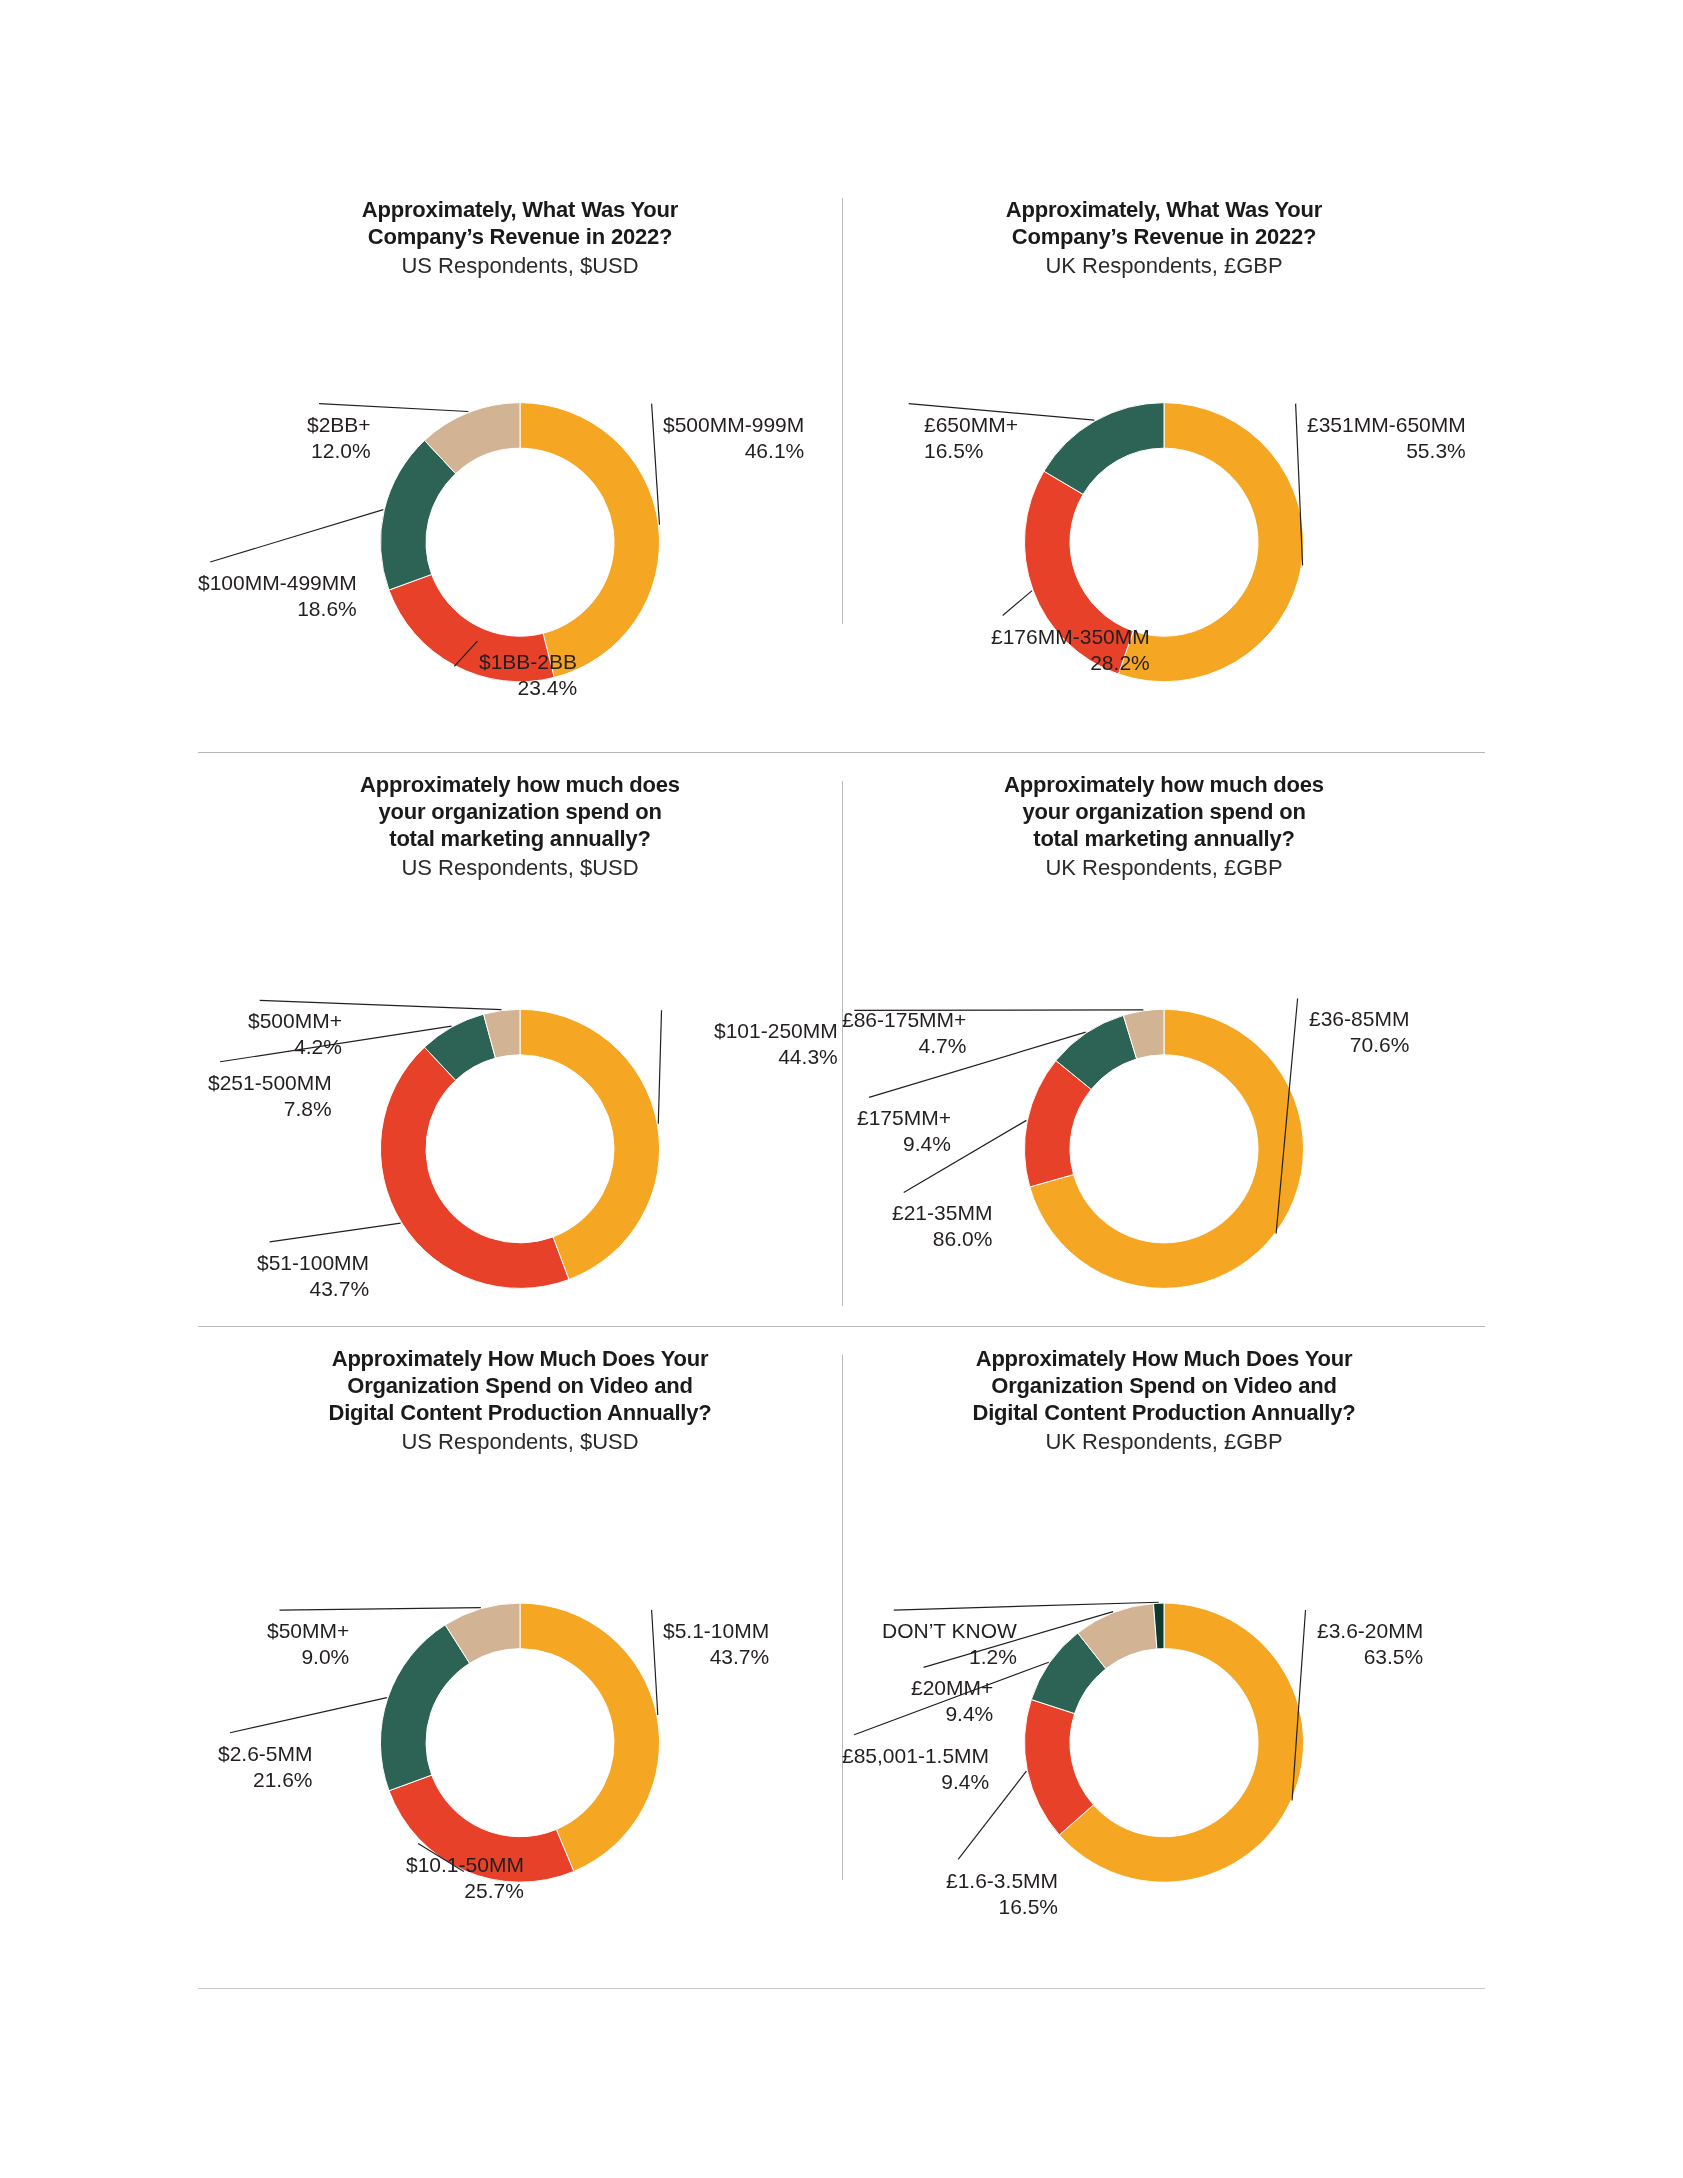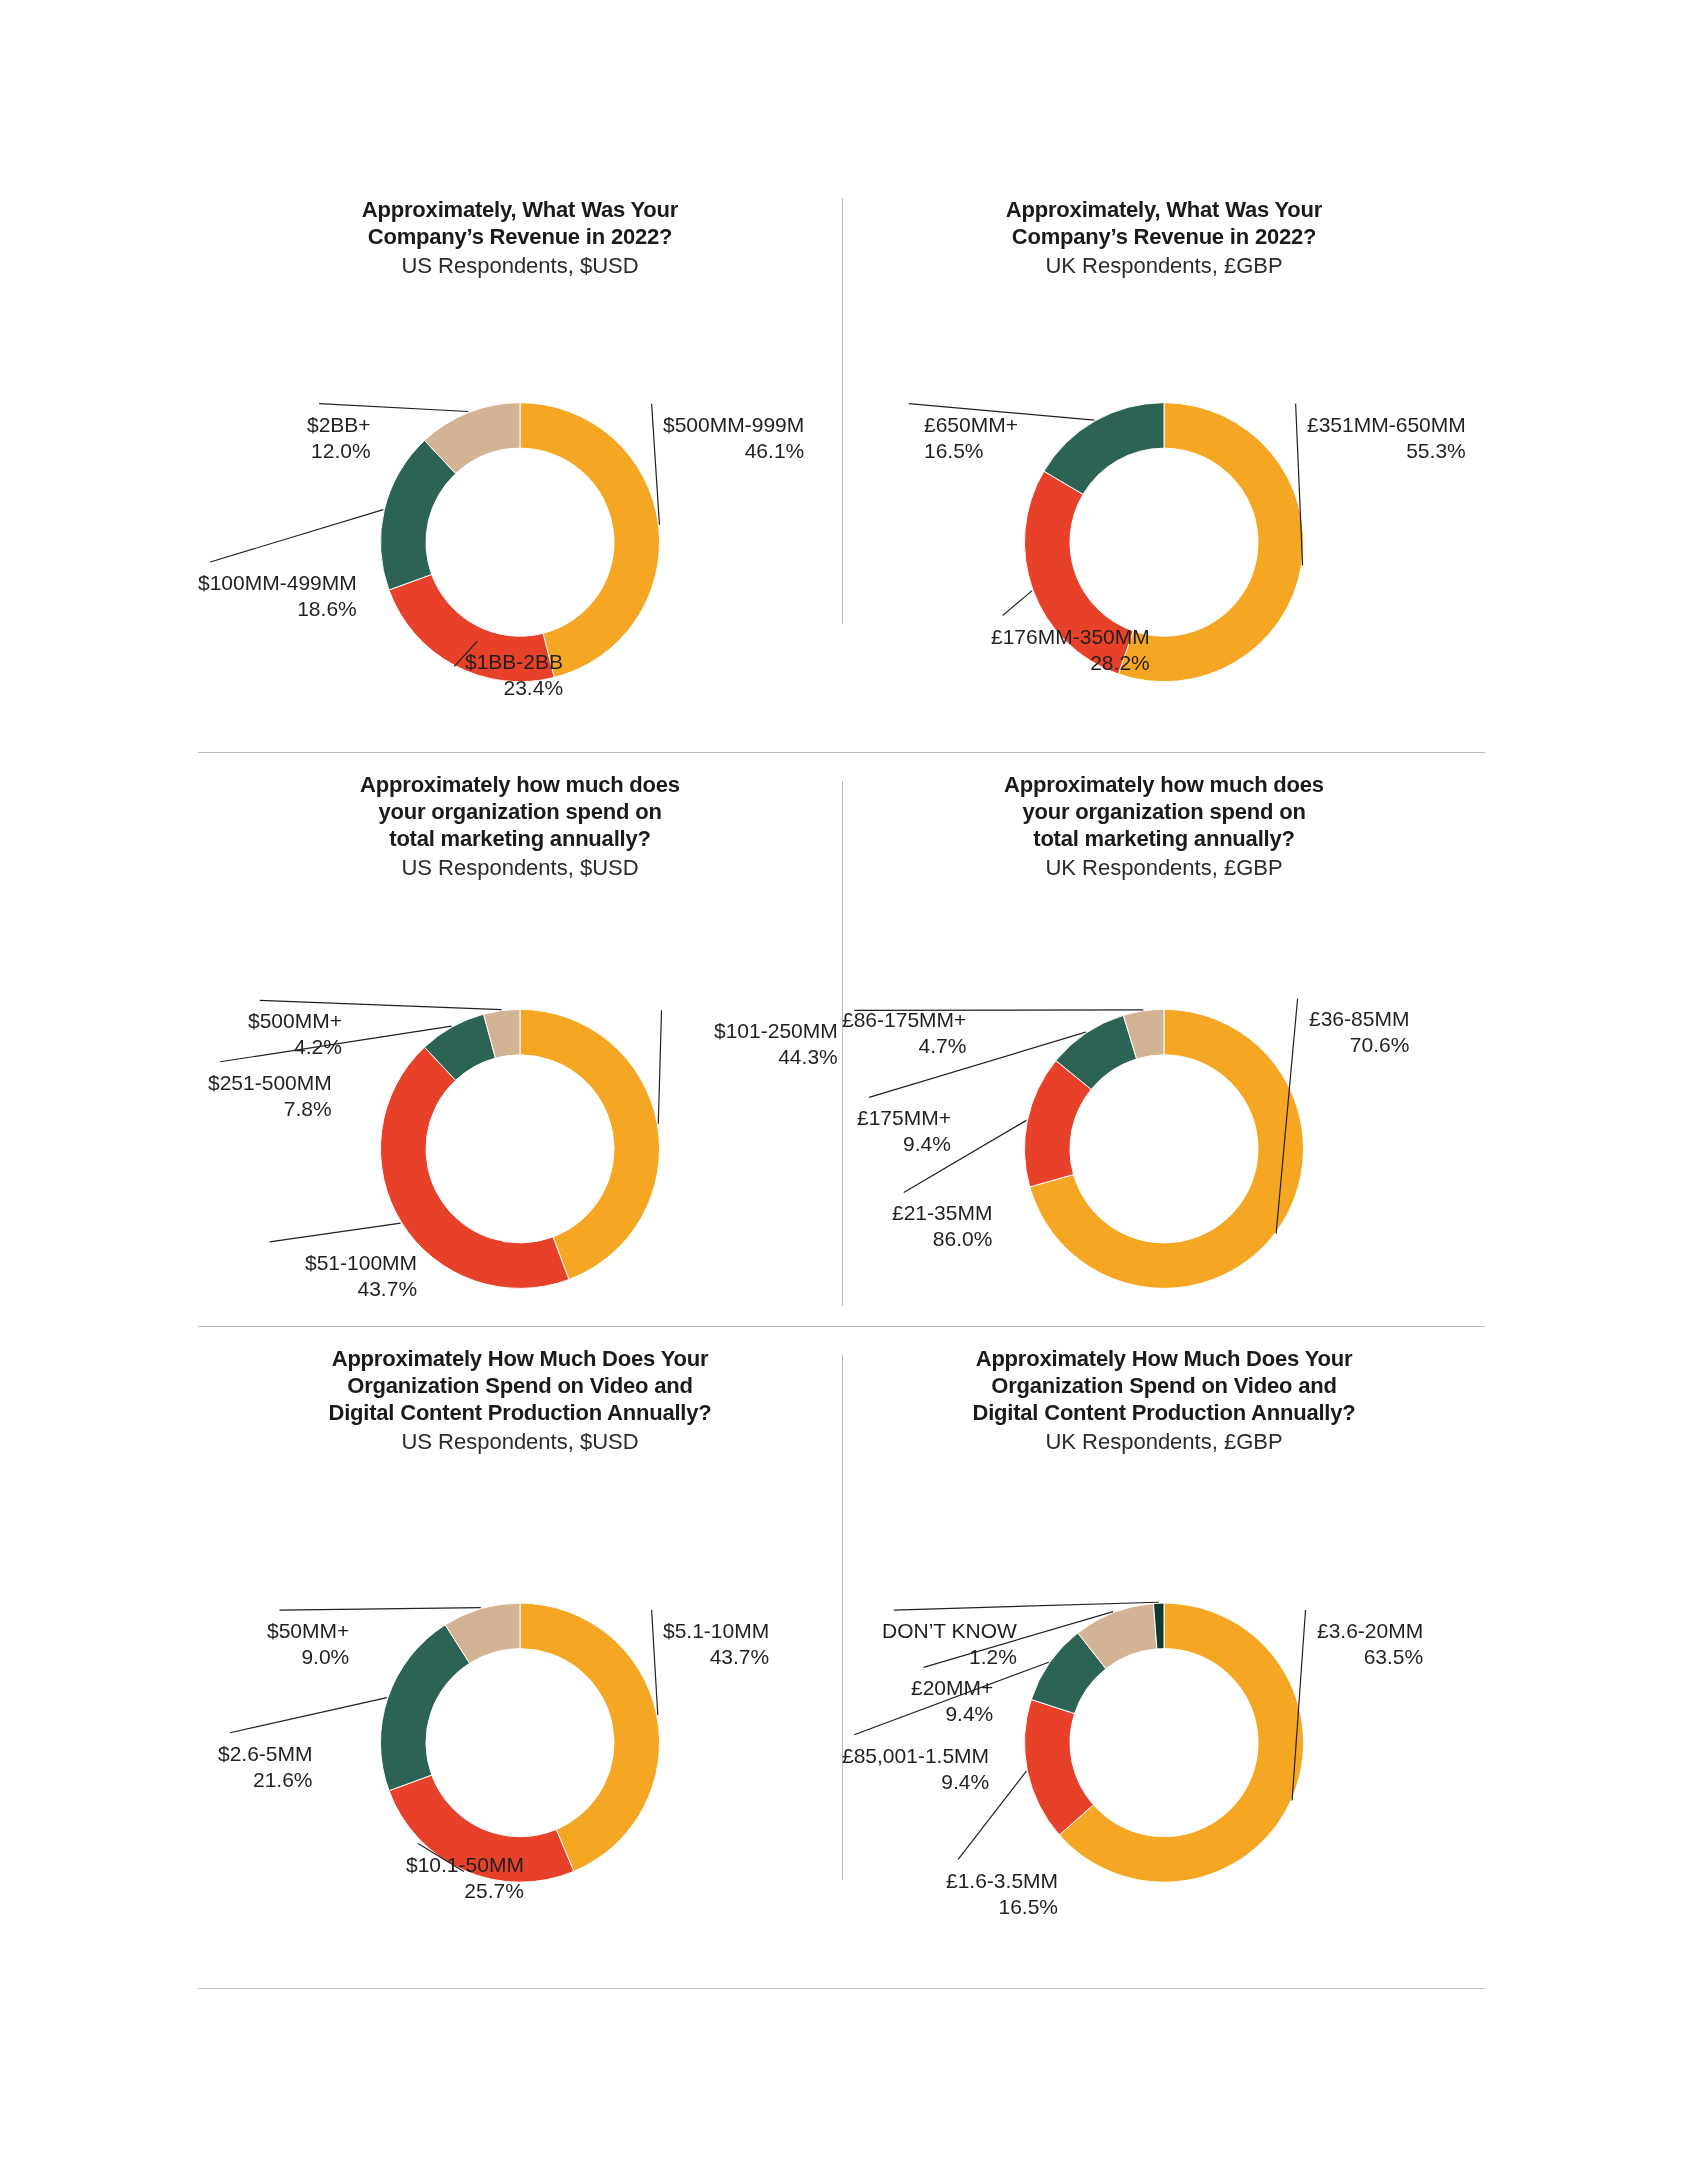--- a/index.html
+++ b/index.html
@@ -157,21 +157,21 @@
             <svg width="644" height="574" viewBox="0 0 650 580">
               <path d="M 325 227 A 141 141 0 0 1 359.60216459551424 504.6882957875507 L 348.31351515300605 460.09495106253416 A 95 95 0 0 0 325 273 Z" fill="#F5A623" stroke="#ffffff" stroke-width="1"></path>
               <path d="M 359.60216459551424 504.6882957875507 A 141 141 0 0 1 192.54543288417022 416.3403315064982 L 235.7575611630934 400.56972690154134 A 95 95 0 0 0 348.31351515300605 460.09495106253416 Z" fill="#E8412A" stroke="#ffffff" stroke-width="1"></path>
               <path d="M 192.54543288417022 416.3403315064982 A 141 141 0 0 1 228.55630576211217 265.14275017409415 L 260.02020600993376 298.6990160747443 A 95 95 0 0 0 235.7575611630934 400.56972690154134 Z" fill="#2D6354" stroke="#ffffff" stroke-width="1"></path>
               <path d="M 228.55630576211217 265.14275017409415 A 141 141 0 0 1 325 227 L 325 273 A 95 95 0 0 0 260.02020600993376 298.6990160747443 Z" fill="#D2B394" stroke="#ffffff" stroke-width="1"></path>
             </svg>
             <div class="lbl alignR" style="left: 465px; top: 234px; width: auto;">
               <span style="display: block;">$500MM-999M</span>
               <span class="pct">46.1%</span>
             </div>
-            <div class="lbl alignR" style="left: 267px; top: 471px; width: auto;">
+            <div class="lbl alignR" style="left: 281px; top: 471px; width: auto;">
               <span style="display: block;">$1BB-2BB</span>
               <span class="pct">23.4%</span>
             </div>
             <div class="lbl alignR" style="left: 0px; top: 392px; width: auto;">
               <span style="display: block;">$100MM-499MM</span>
               <span class="pct">18.6%</span>
             </div>
             <div class="lbl alignR" style="left: 109px; top: 234px; width: auto;">
               <span style="display: block;">$2BB+</span>
               <span class="pct">12.0%</span>
@@ -230,21 +230,21 @@
             <svg width="644" height="574" viewBox="0 0 650 580">
               <path d="M 325 259 A 141 141 0 0 1 374.42533914696753 532.0535340314951 L 358.3007604181696 488.9722392410783 A 95 95 0 0 0 325 305 Z" fill="#F5A623" stroke="#ffffff" stroke-width="1"></path>
               <path d="M 374.42533914696753 532.0535340314951 A 141 141 0 0 1 228.47885806405486 297.215423533581 L 259.96802493677455 330.7479803949659 A 95 95 0 0 0 358.3007604181696 488.9722392410783 Z" fill="#E8412A" stroke="#ffffff" stroke-width="1"></path>
               <path d="M 228.47885806405486 297.215423533581 A 141 141 0 0 1 288.22134761312446 263.88118892450836 L 300.22005690245976 308.288744310839 A 95 95 0 0 0 259.96802493677455 330.7479803949659 Z" fill="#2D6354" stroke="#ffffff" stroke-width="1"></path>
               <path d="M 288.22134761312446 263.88118892450836 A 141 141 0 0 1 325 259 L 325 305 A 95 95 0 0 0 300.22005690245976 308.288744310839 Z" fill="#D2B394" stroke="#ffffff" stroke-width="1"></path>
             </svg>
             <div class="lbl alignR" style="left: 475px; top: 265px; width: auto; margin-left: 41px;">
               <span style="display: block;">$101-250MM</span>
               <span class="pct">44.3%</span>
             </div>
-            <div class="lbl alignR" style="left: 59px; top: 497px; width: auto; margin-left: 48px;">
+            <div class="lbl alignR" style="left: 59px; top: 497px; width: auto;">
               <span style="display: block;">$51-100MM</span>
               <span class="pct">43.7%</span>
             </div>
             <div class="lbl alignR" style="left: 10px; top: 317px; width: auto;">
               <span style="display: block;">$251-500MM</span>
               <span class="pct">7.8%</span>
             </div>
             <div class="lbl alignR" style="left: 50px; top: 255px; width: auto;">
               <span style="display: block;">$500MM+</span>
               <span class="pct">4.2%</span>

